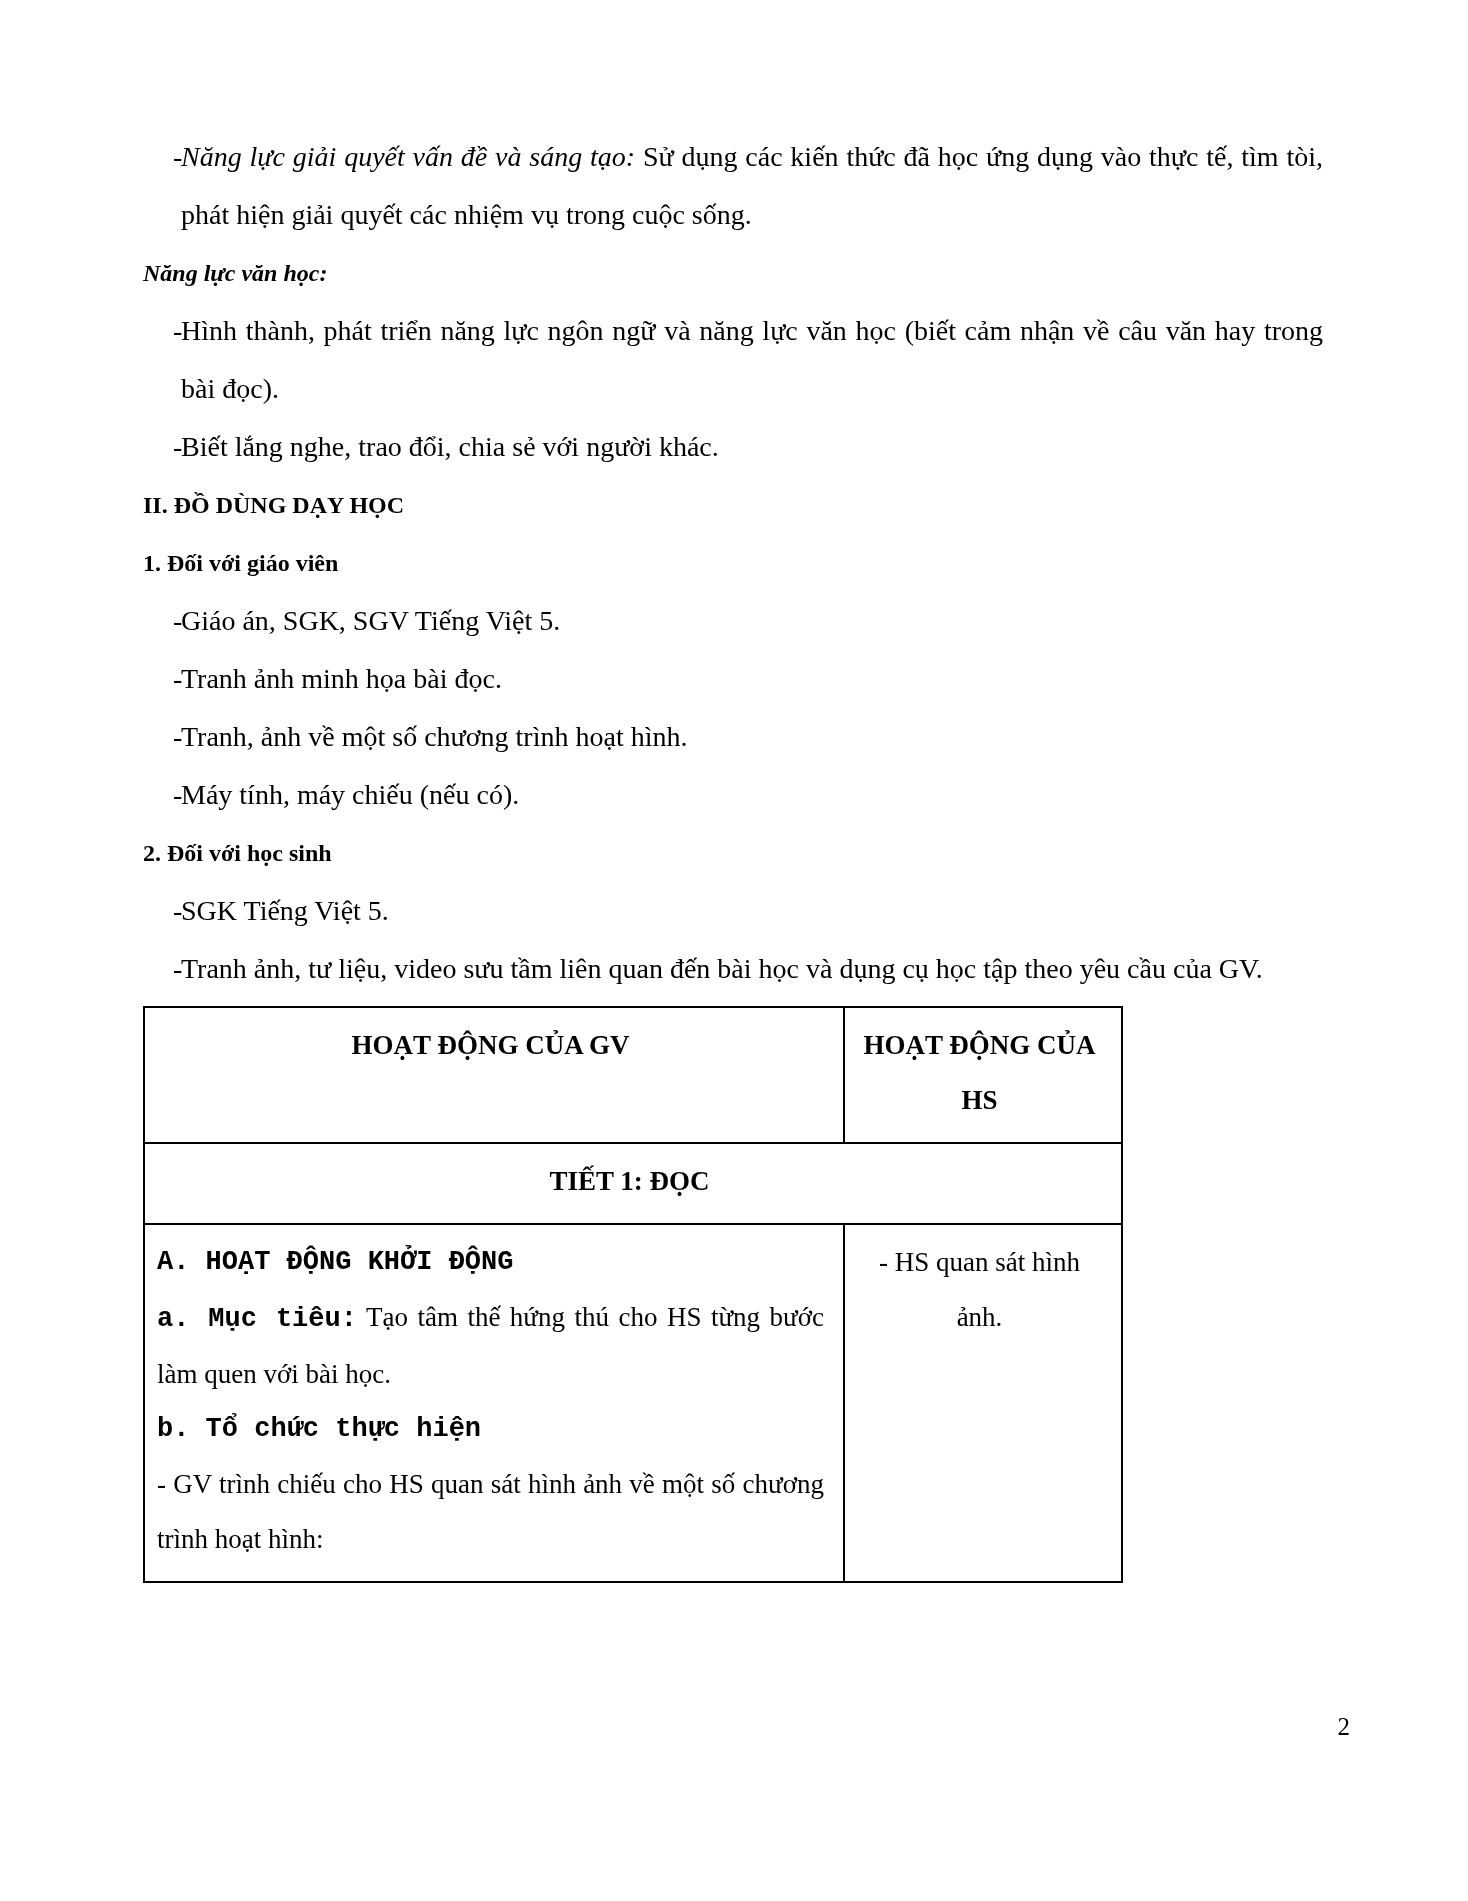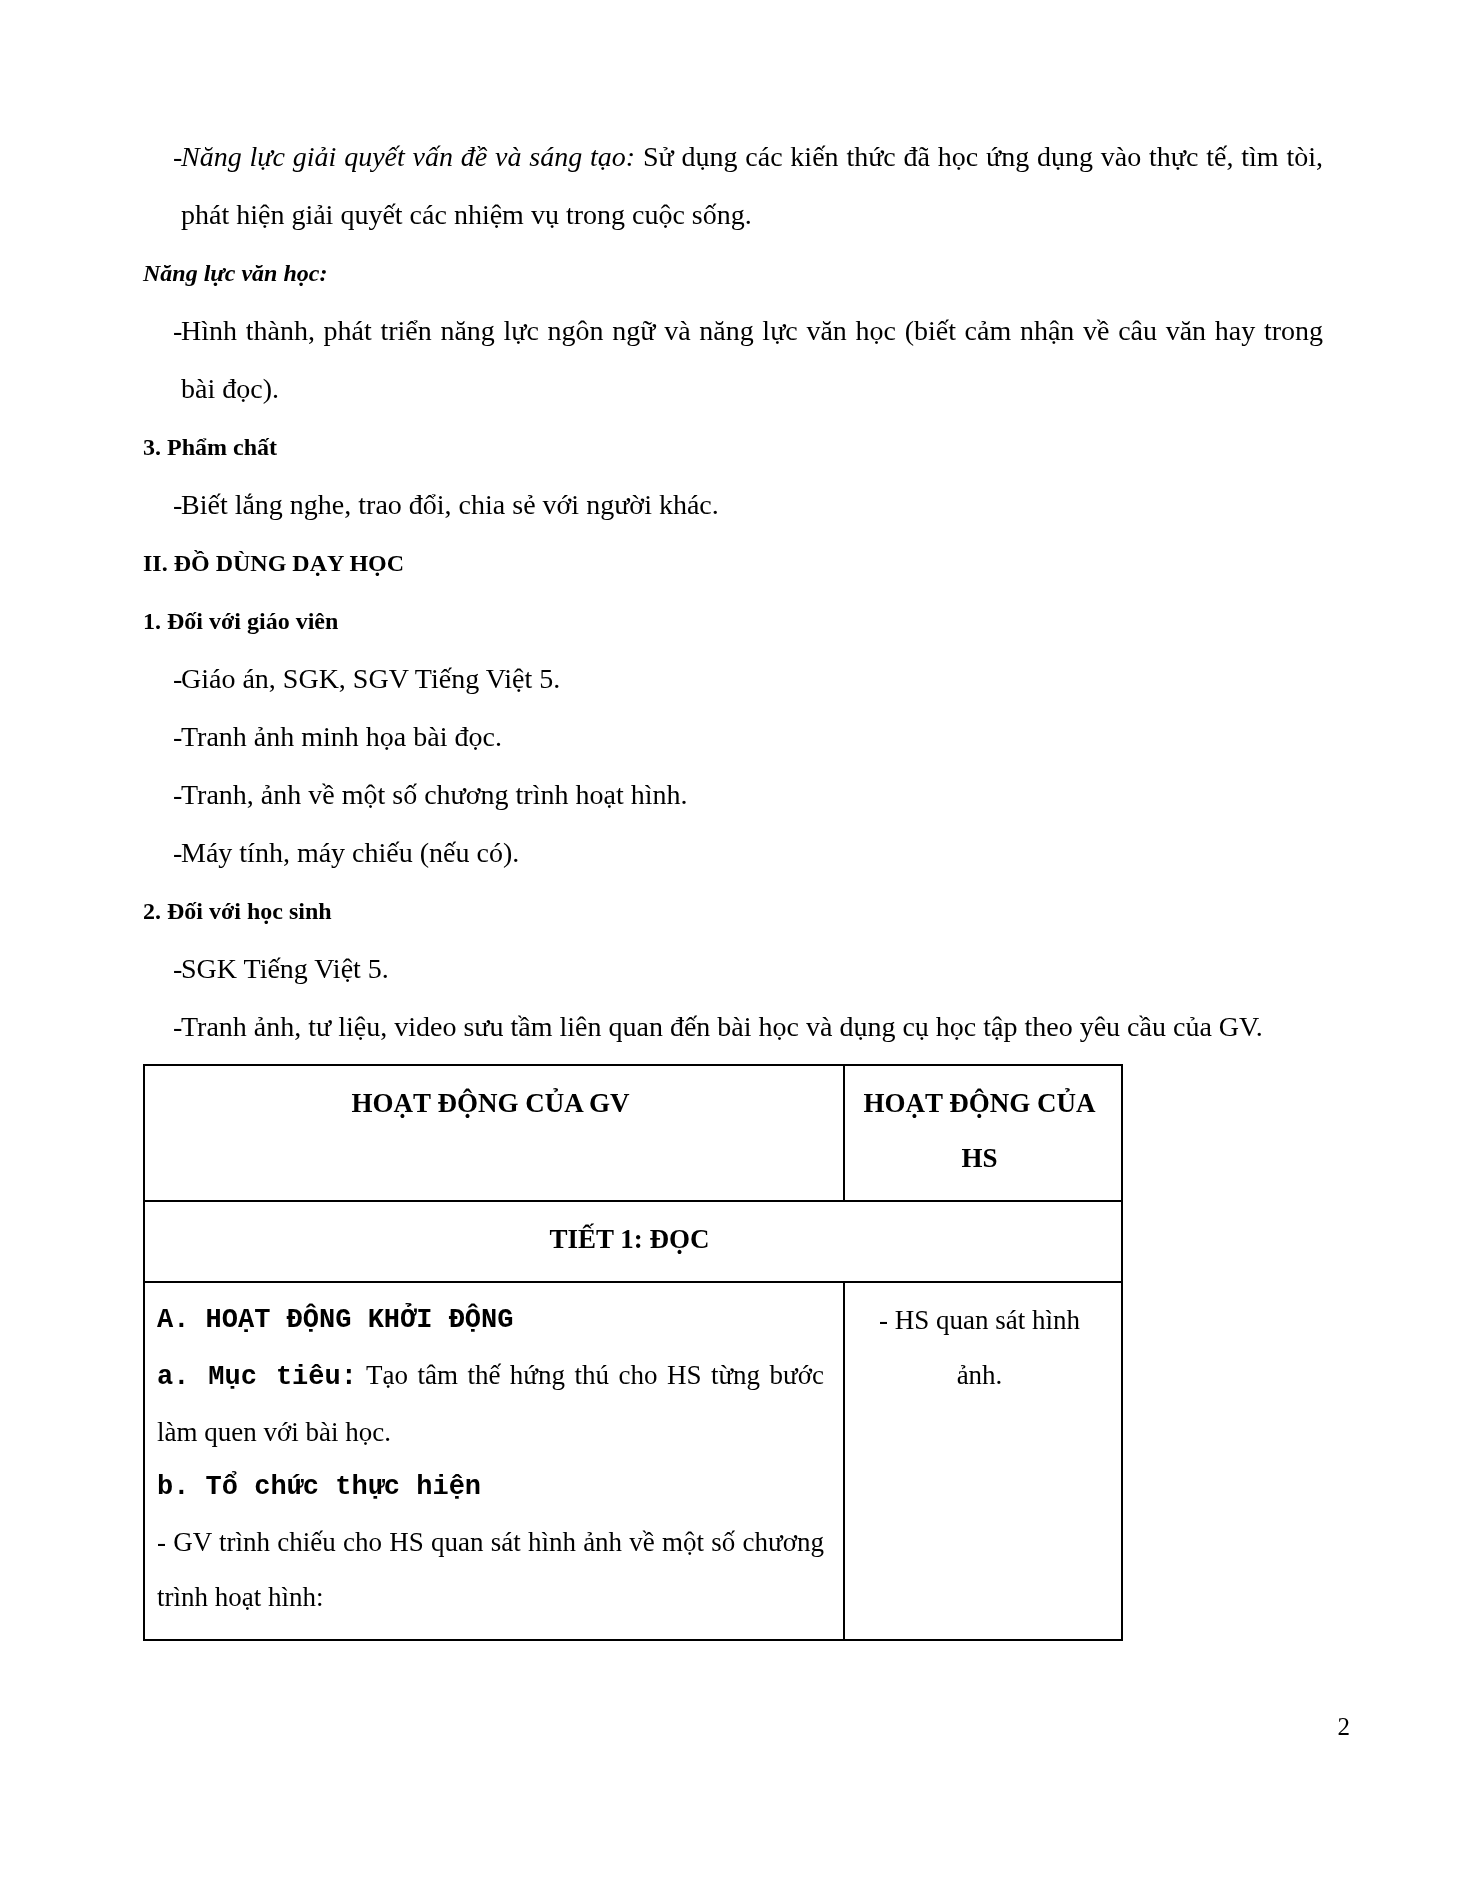--- a/index.html
+++ b/index.html
@@ -109,21 +109,20 @@
       <span class="btext"><span class="ital">Năng lực giải quyết vấn đề và sáng tạo:</span><span> Sử dụng các kiến thức đã học ứng dụng vào thực tế, tìm tòi, phát hiện giải quyết các nhiệm vụ trong cuộc sống.</span></span>
     </div>
 
     <p class="heading italic">Năng lực văn học:</p>
 
     <div class="bullet-row">
       <span class="dash">-</span>
       <span class="btext">Hình thành, phát triển năng lực ngôn ngữ và năng lực văn học (biết cảm nhận về câu văn hay trong bài đọc).</span>
     </div>
 
-    <p class="heading">3. Phẩm chất</p>
 
     <div class="bullet-row">
       <span class="dash">-</span>
       <span class="btext">Biết lắng nghe, trao đổi, chia sẻ với người khác.</span>
     </div>
 
     <p class="heading caps">II. ĐỒ DÙNG DẠY HỌC</p>
 
     <p class="heading">1. Đối với giáo viên</p>
 

